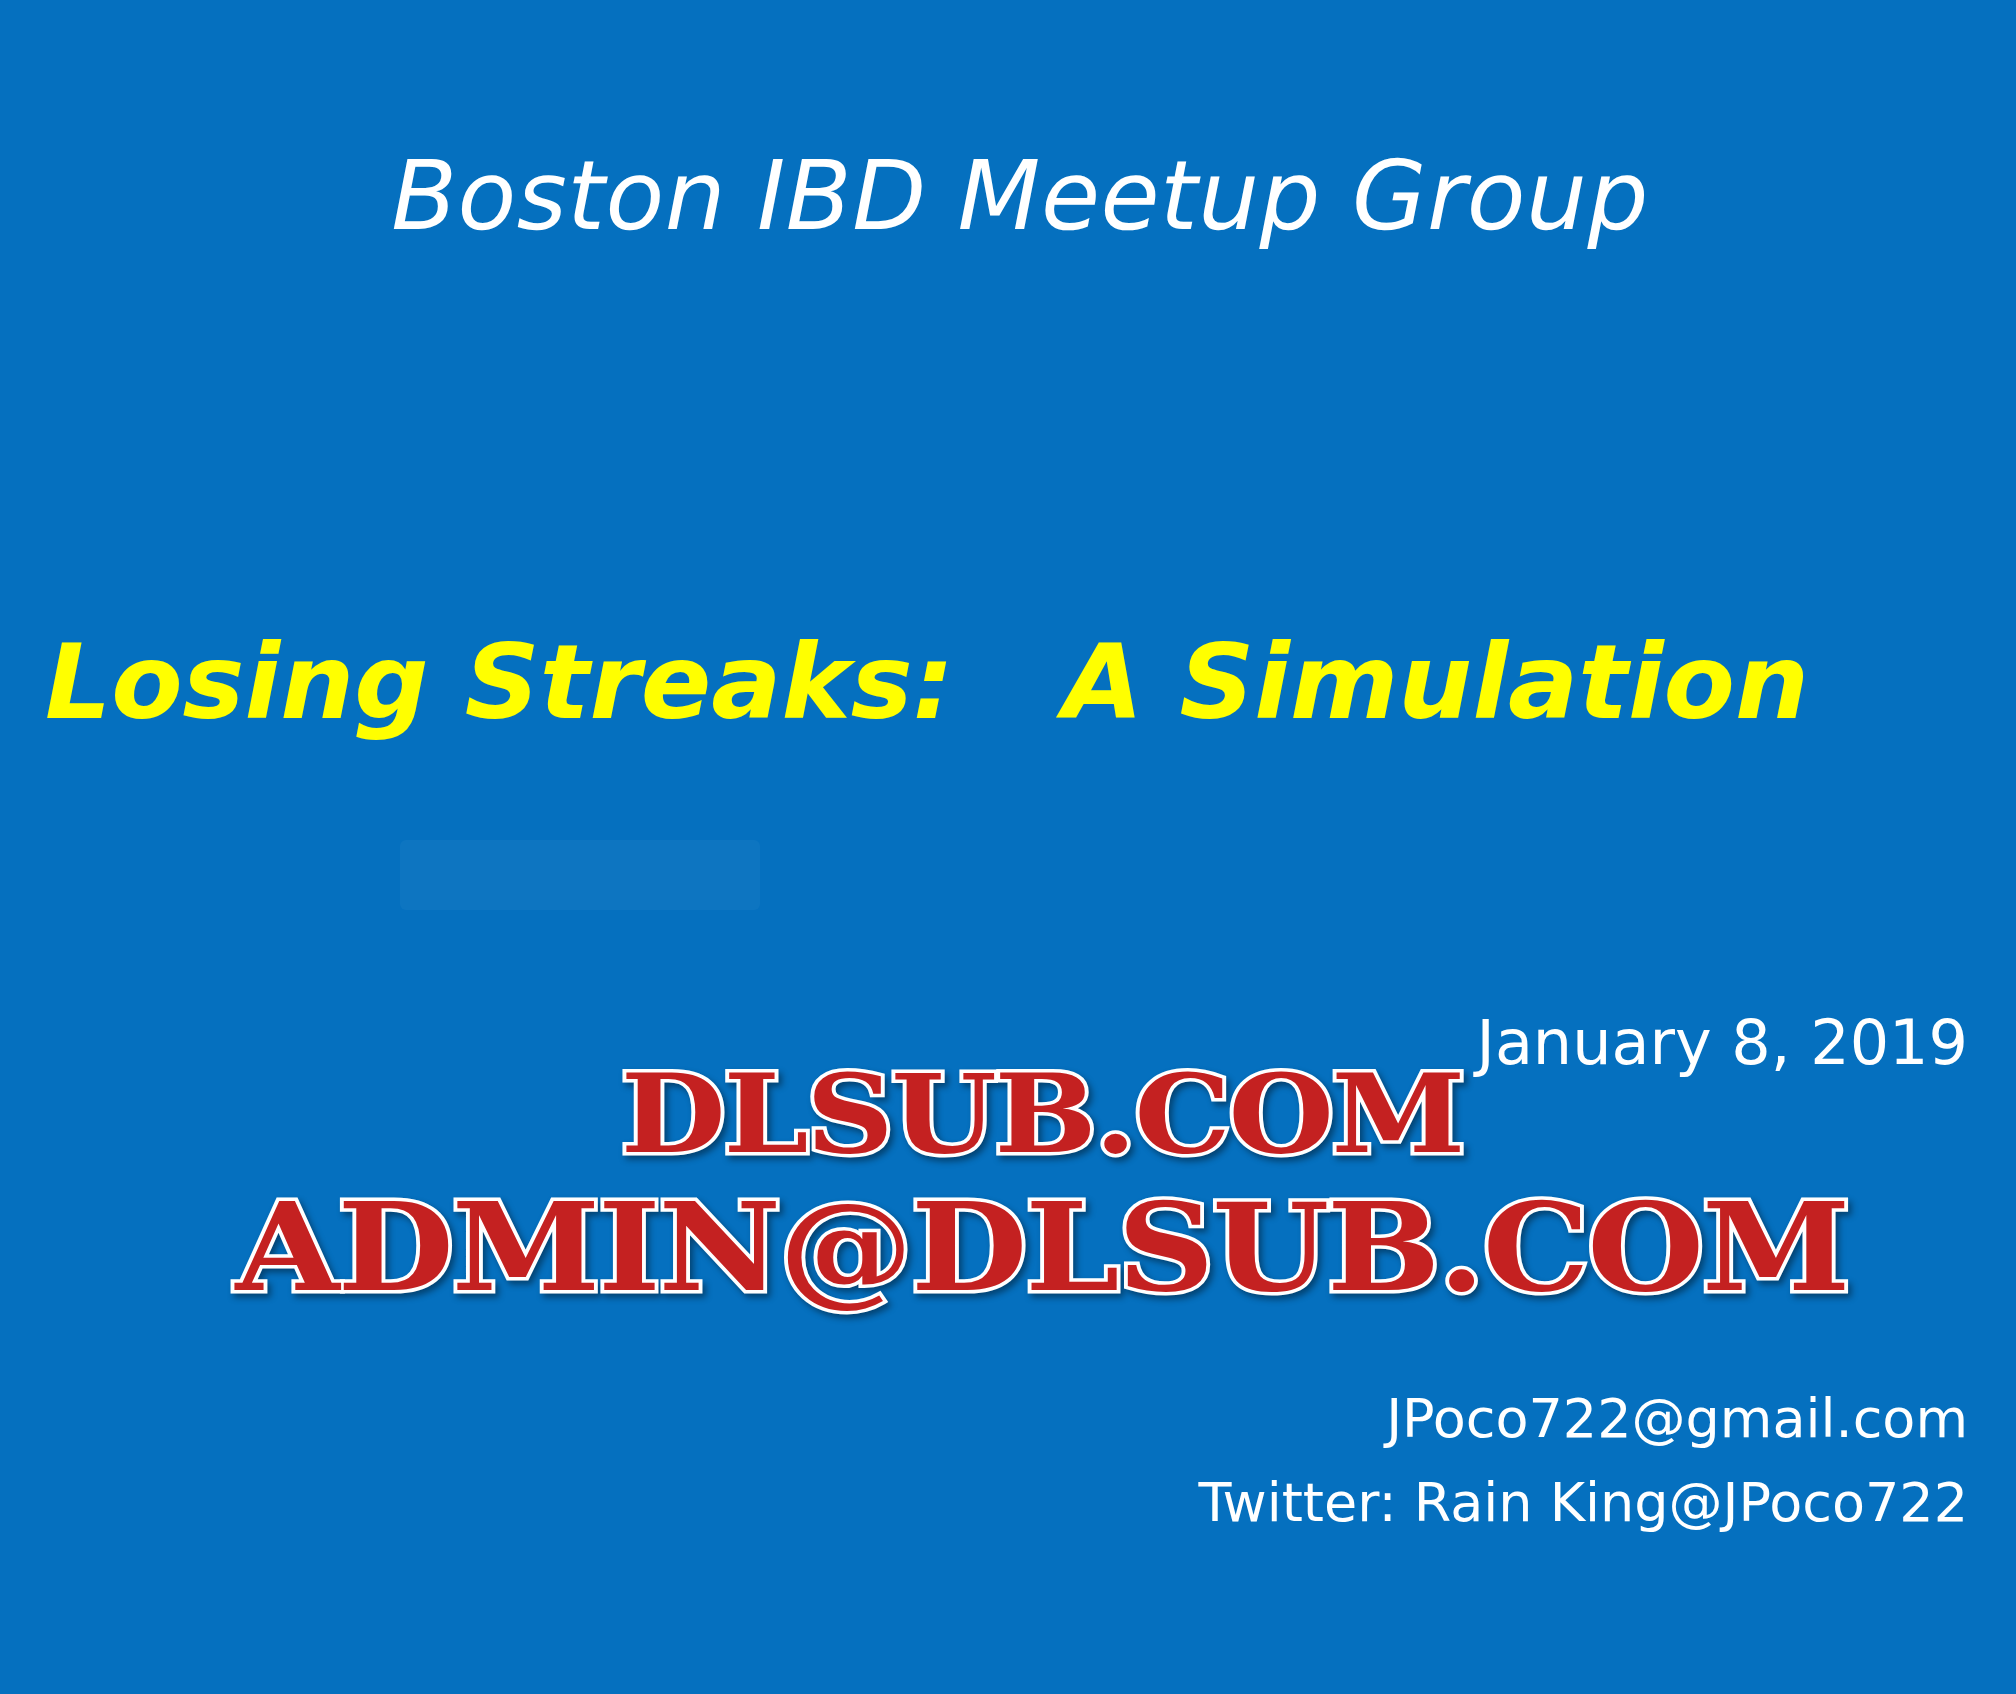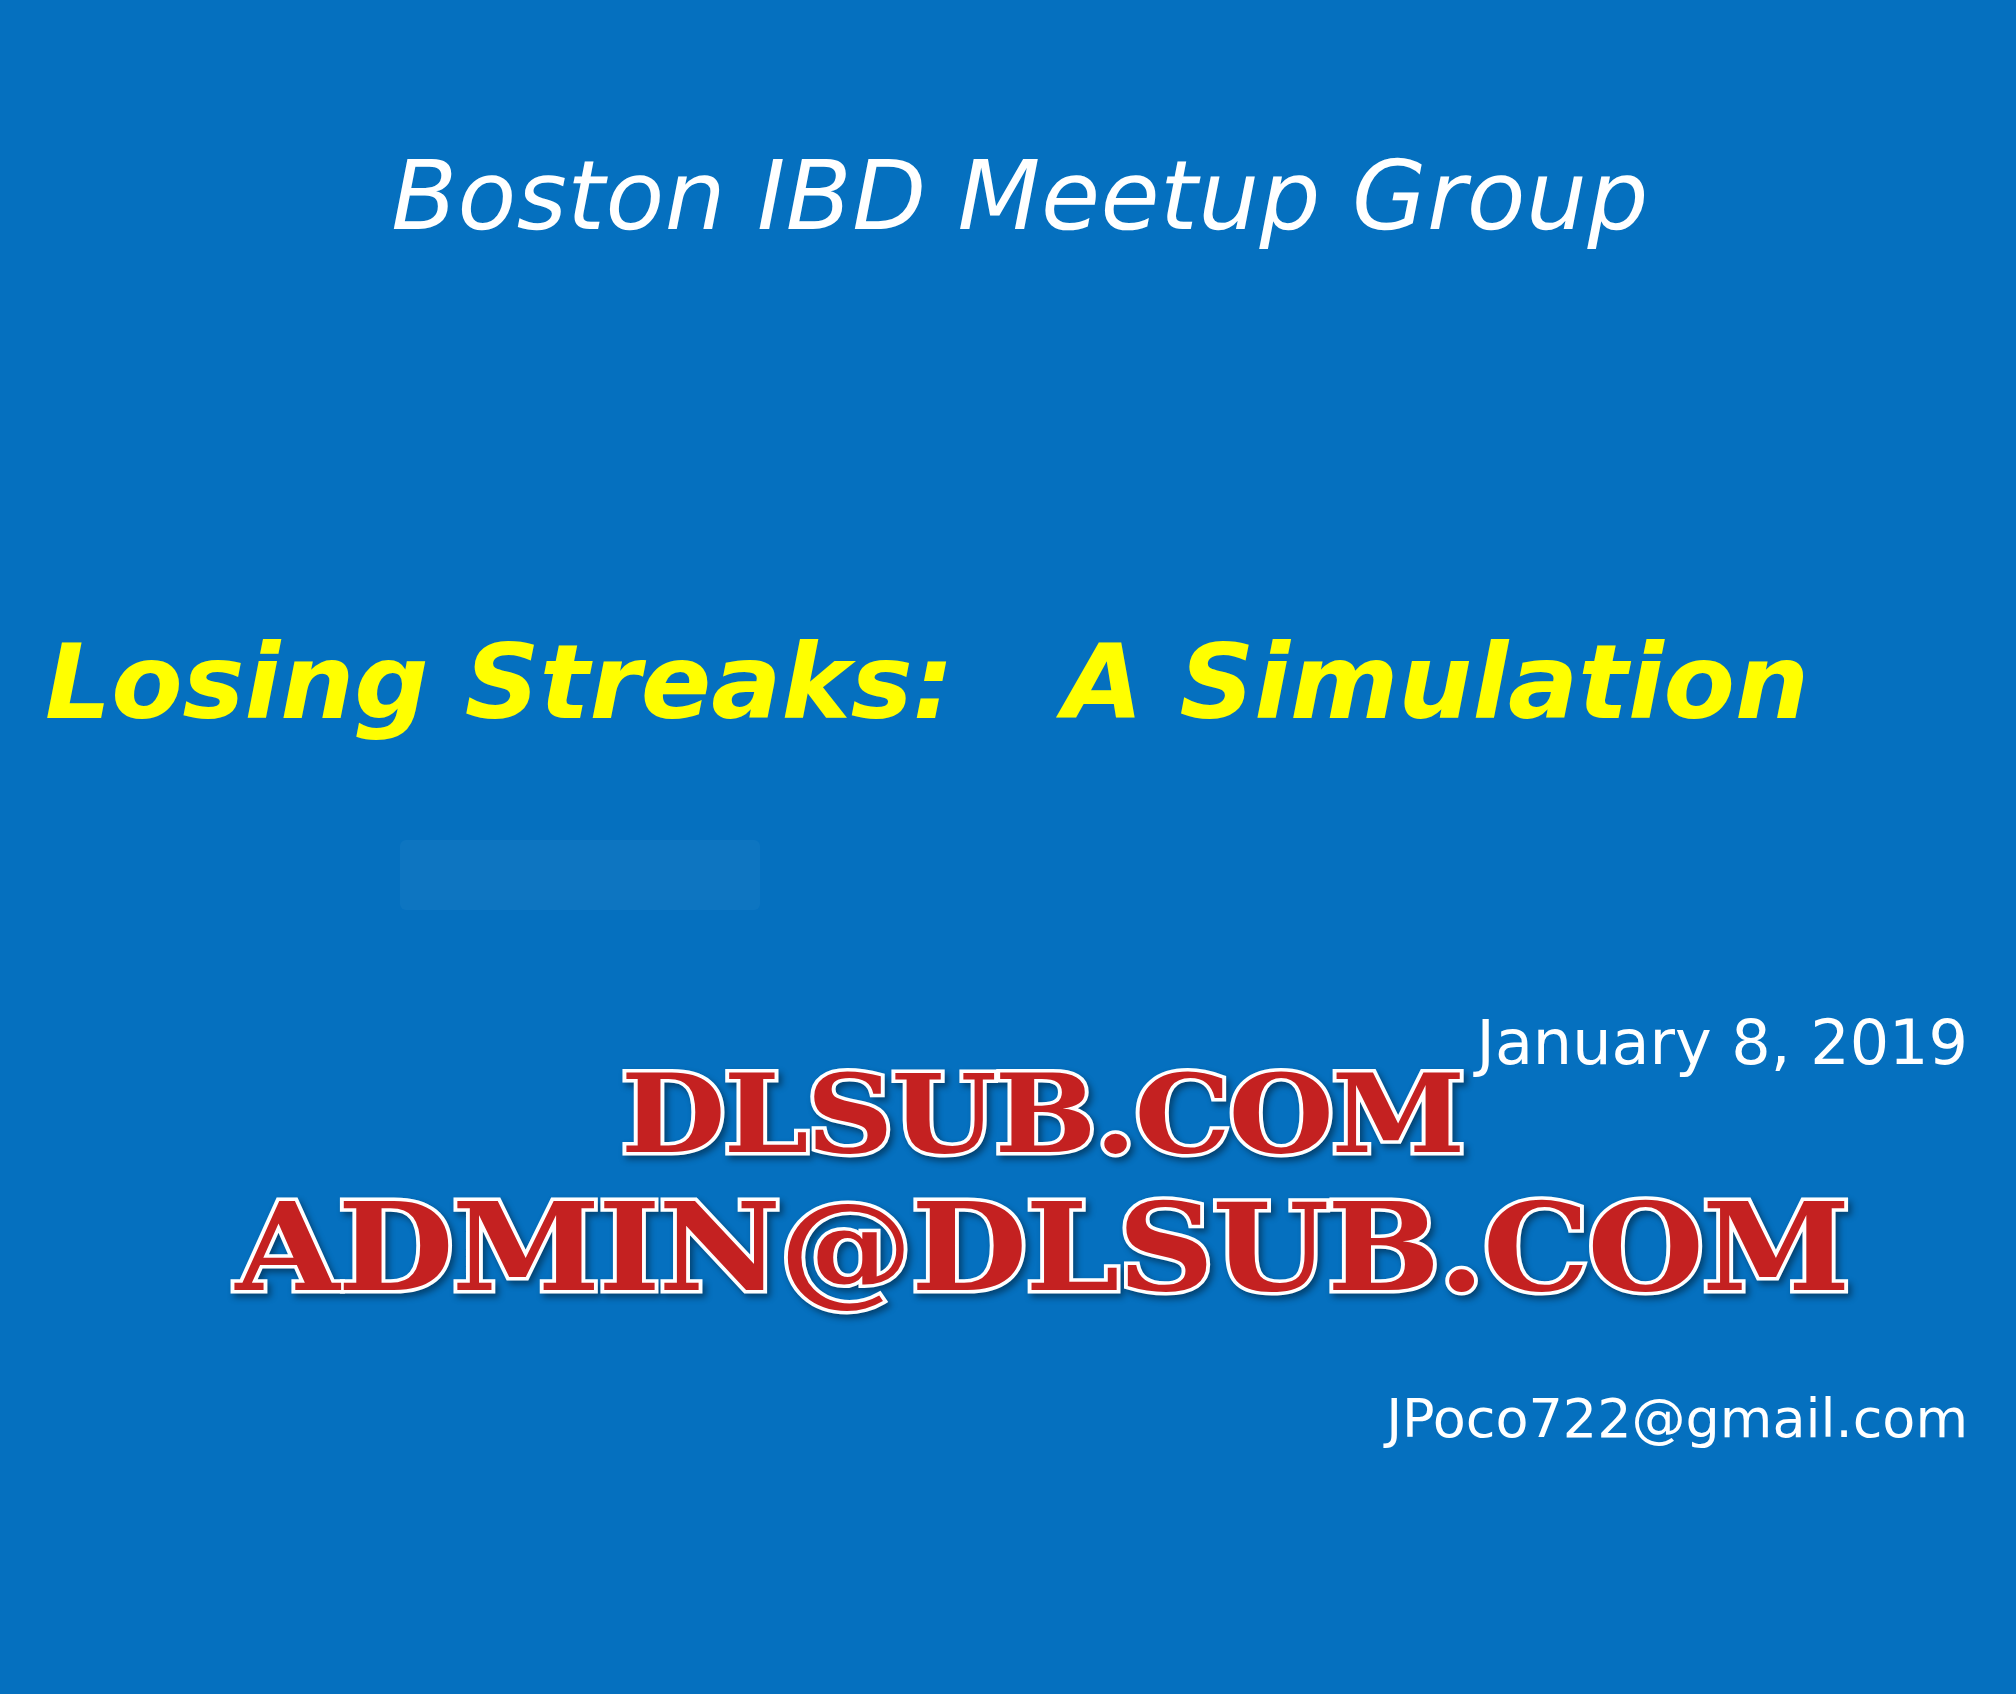--- a/index.html
+++ b/index.html
@@ -159,15 +159,16 @@
 
   <div class="slide-date">January 8, 2019</div>
 
   <div class="watermark-block">
     <span class="watermark-line wm-1" style="color: rgb(196, 33, 33); -webkit-text-stroke: 7px rgb(255, 255, 255);">DLSUB.COM</span>
     <span class="watermark-line wm-2" style="color: rgb(196, 33, 33); -webkit-text-stroke: 7px rgb(255, 255, 255);">ADMIN@DLSUB.COM</span>
   </div>
 
   <div class="contact-block">
     <span class="contact-email">JPoco722@gmail.com</span>
+    <span class="contact-twitter">Twitter:  Rain King@JPoco722</span>
   </div>
 
 </div>
 
 </body></html>

